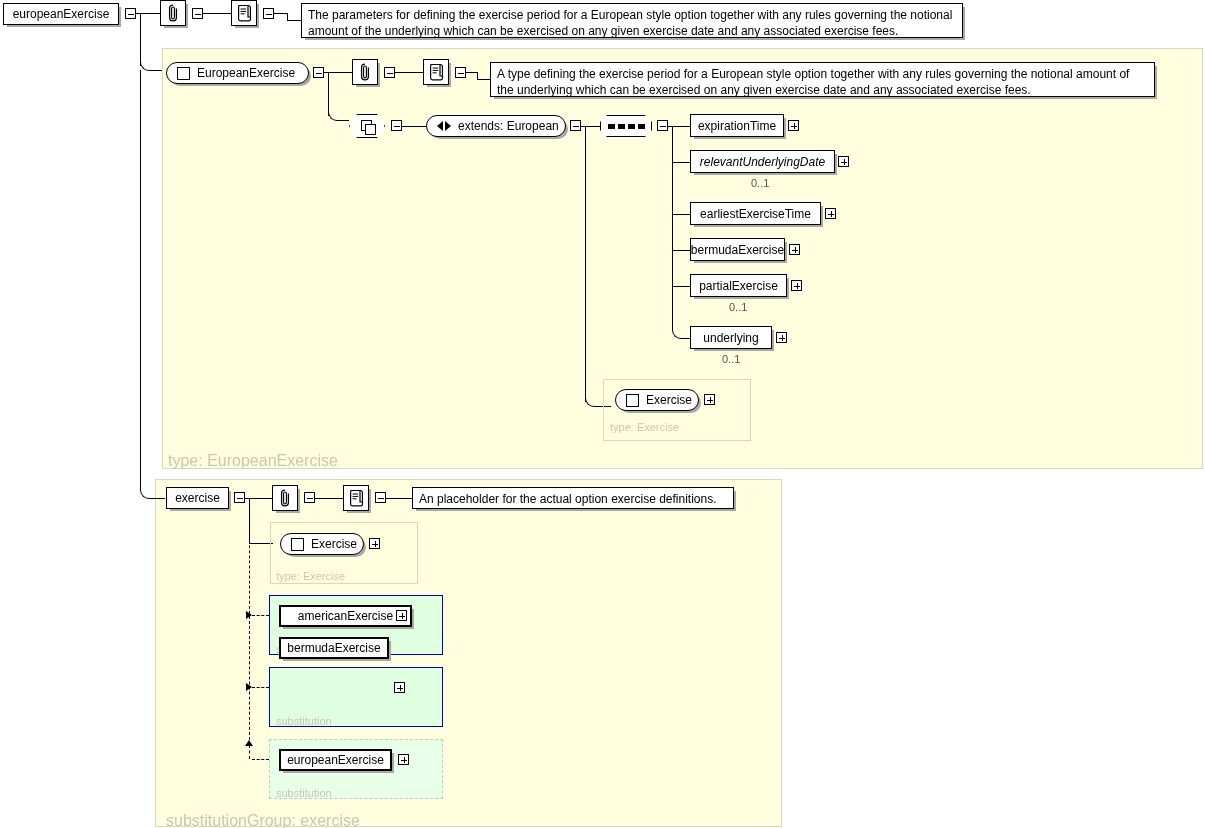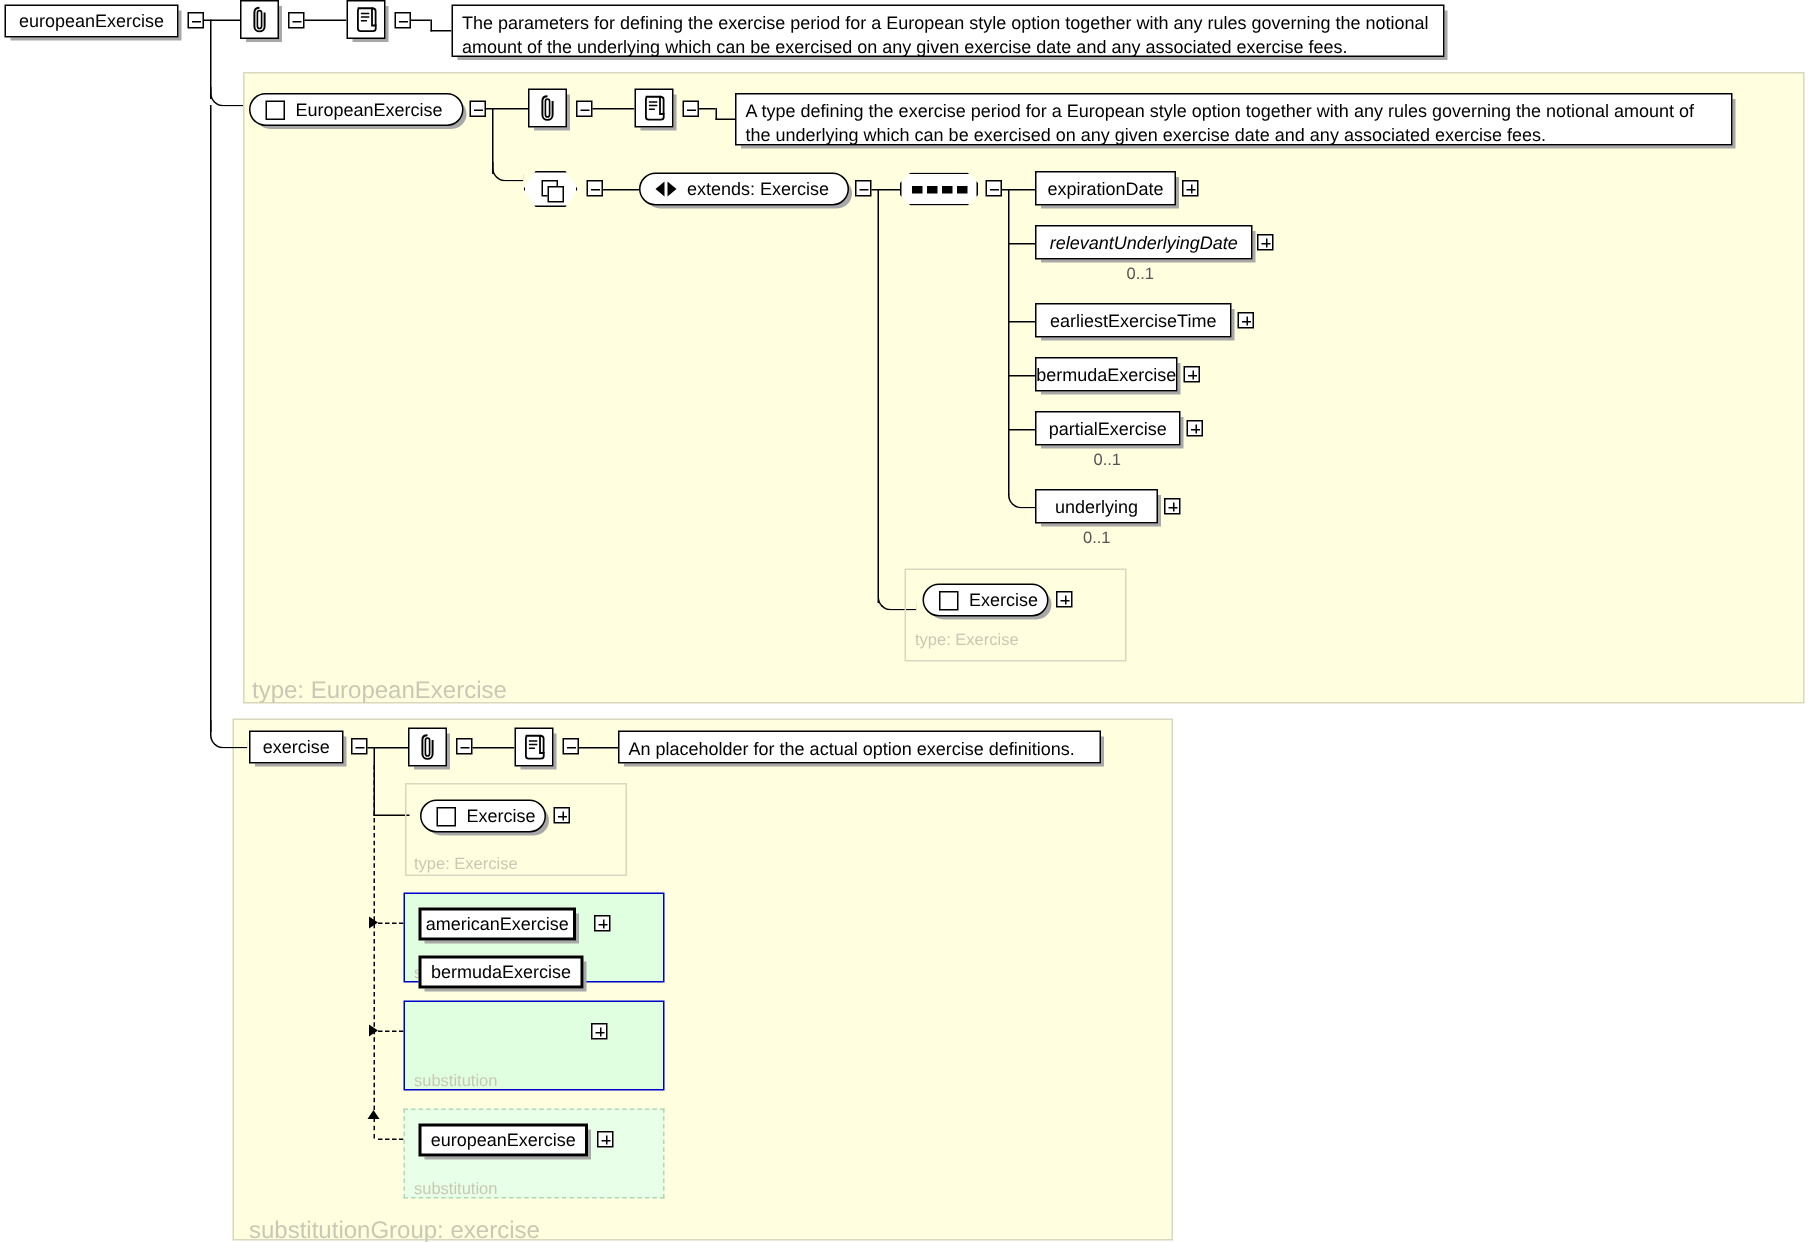--- a/index.html
+++ b/index.html
@@ -198,21 +198,21 @@
 
 <div class="extnode" style="left:349px;top:114px;">
   <span class="s1"></span>
   <span class="s2"></span>
 </div>
 <div class="tgl" style="left:391px;top:120px;"></div>
 <div class="ln lnh" style="left:402px;top:126px;width:24px;"></div>
 
 <div class="capsule" style="left:426px;top:115px;width:140px;height:22px;">
   <span class="tri"></span>
-  <span>extends: Exercise</span>
+  <span>extends: European</span>
 </div>
 <div class="tgl" style="left:570px;top:120px;"></div>
 <div class="ln lnh" style="left:581px;top:126px;width:19px;"></div>
 
 <div class="ln lnv" style="left:585px;top:126px;height:276px;"></div>
 <div class="elbow" style="left:585px;top:394px;width:25px;height:12px;"></div>
 
 <div class="seqnode" style="left:600px;top:115px;">
   <i></i>
   <i></i>
@@ -223,21 +223,21 @@
 
 <div class="ln lnv" style="left:672px;top:126px;height:204px;"></div>
 <div class="ln lnh" style="left:668px;top:126px;width:22px;"></div>
 <div class="elbow" style="left:672px;top:329px;width:18px;height:9px;"></div>
 
 <div class="ln lnh" style="left:672px;top:162px;width:18px;"></div>
 <div class="ln lnh" style="left:672px;top:214px;width:18px;"></div>
 <div class="ln lnh" style="left:672px;top:250px;width:18px;"></div>
 <div class="ln lnh" style="left:672px;top:286px;width:18px;"></div>
 
-<div class="ebox" style="left:690px;top:114px;width:94px;height:23px;">expirationDate</div>
+<div class="ebox" style="left:690px;top:114px;width:94px;height:23px;">expirationTime</div>
 <div class="tgl plus" style="left:788px;top:120px;"></div>
 
 <div class="ebox" style="left:690px;top:150px;width:145px;height:23px;font-style:italic;">relevantUnderlyingDate</div>
 <div class="tgl plus" style="left:838px;top:156px;"></div>
 <div class="card" style="left:751px;top:177px;">0..1</div>
 
 <div class="ebox" style="left:690px;top:202px;width:131px;height:23px;">earliestExerciseTime</div>
 <div class="tgl plus" style="left:825px;top:208px;"></div>
 
 <div class="ebox" style="left:690px;top:238px;width:95px;height:23px;">bermudaExercise</div>
@@ -302,21 +302,21 @@
 </div>
 <div class="tgl plus" style="left:369px;top:538px;"></div>
 <div class="sublabel" style="left:276px;top:570px;">type: Exercise</div>
 
 <div class="dln" style="left:249px;top:510px;height:235px;"></div>
 
 <div class="dlnh" style="left:252px;top:615px;width:17px;"></div>
 <div class="ahead" style="left:246px;top:611px;transform:rotate(180deg);"></div>
 
 <div class="subbox green" style="left:269px;top:595px;width:174px;height:60px;"></div>
-<div class="ebox inner" style="left:279px;top:605px;width:105px;height:22px;">americanExercise</div>
+<div class="ebox inner" style="left:279px;top:605px;width:133px;height:22px;">americanExercise</div>
 <div class="tgl plus" style="left:396px;top:610px;"></div>
 <div class="sublabel" style="left:276px;top:643px;">substitution</div>
 
 <div class="dlnh" style="left:252px;top:687px;width:17px;"></div>
 <div class="ahead" style="left:246px;top:683px;transform:rotate(180deg);"></div>
 
 <div class="subbox green" style="left:269px;top:667px;width:174px;height:60px;"></div>
 <div class="ebox inner" style="left:279px;top:637px;width:110px;height:22px;text-align:right;">bermudaExercise</div>
 <div class="tgl plus" style="left:394px;top:682px;"></div>
 <div class="sublabel" style="left:276px;top:715px;">substitution</div>

